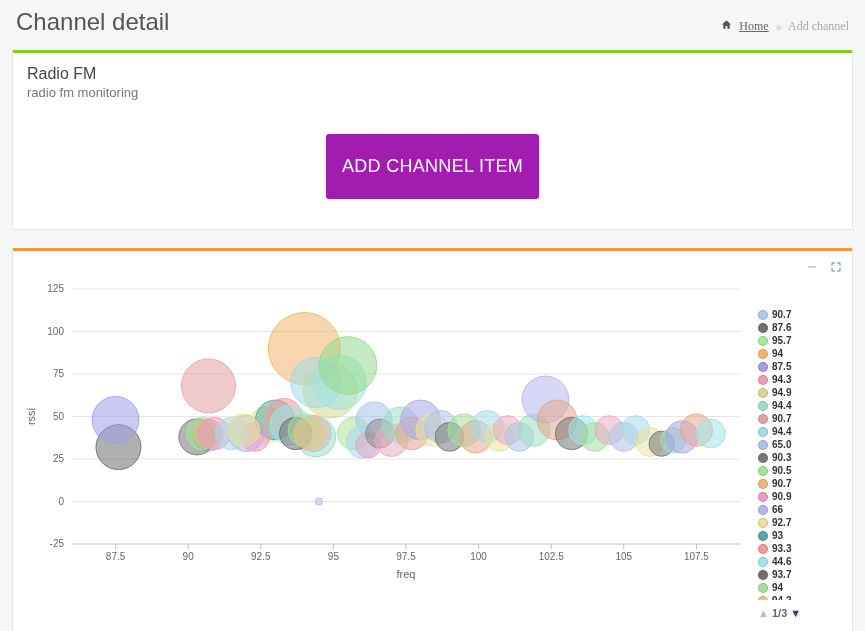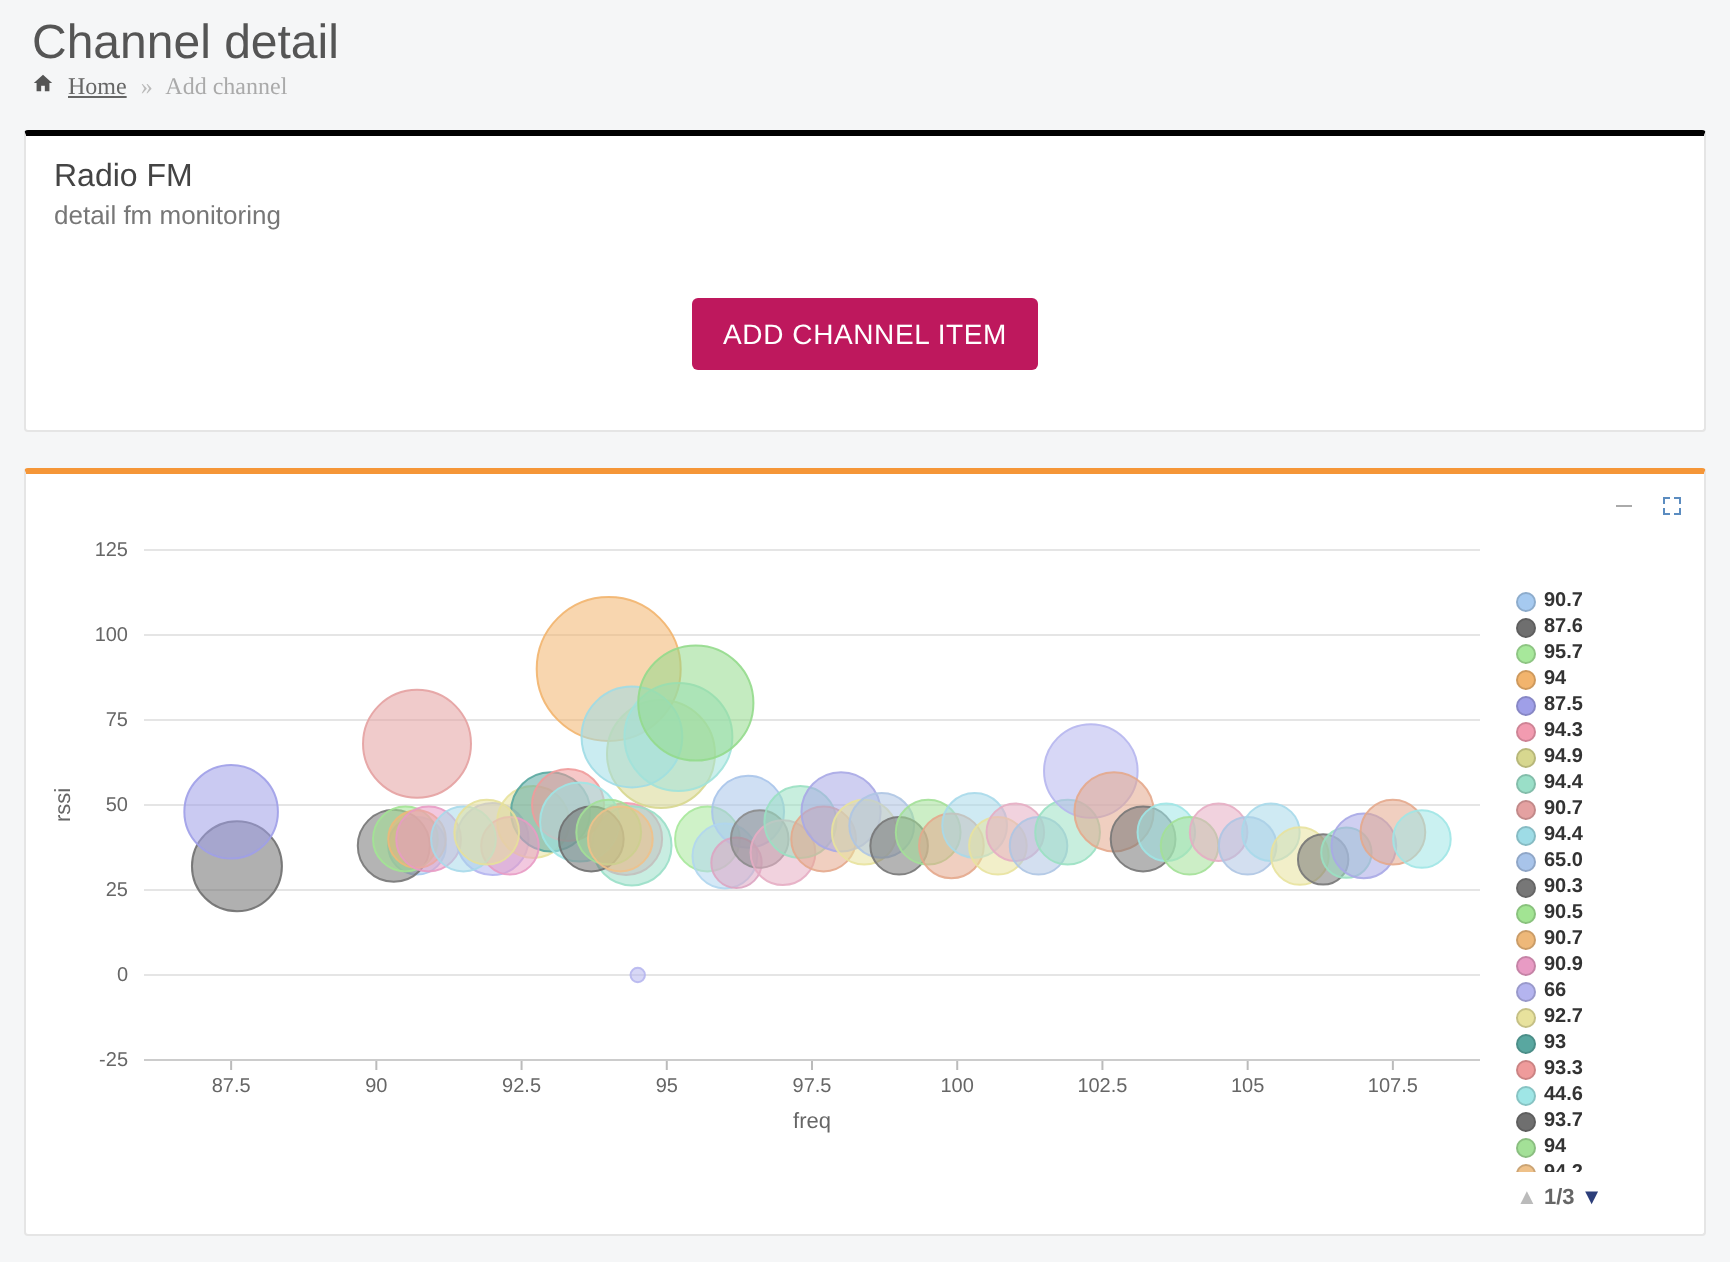--- a/index.html
+++ b/index.html
@@ -10,21 +10,20 @@
     font-size: 14px;
   }
   .page {
     padding: 0 12px 24px 12px;
   }
   .header-row {
     display: flex;
     justify-content: space-between;
     align-items: baseline;
     padding: 8px 4px 6px 4px;
-    flex-direction: column;
   }
   .page-title {
     font-size: 24px;
     font-weight: 300;
     color: #555;
   }
   .breadcrumb {
     font-size: 12px;
     color: #999;
     font-family: Liberation Serif, serif;
@@ -33,21 +32,21 @@
   .breadcrumb .sep { margin: 0 4px; color:#bbb; }
   .breadcrumb .home { color:#666; }
   .breadcrumb .current { color:#aaa; }
 
   .panel {
     background: #fff;
     border: 1px solid #e5e5e5;
     border-radius: 2px;
     margin-top: 8px;
   }
-  .panel-cyan { border-top: 3px solid #000000; }
+  .panel-cyan { border-top: 3px solid #84cc16; }
   .panel-orange { border-top: 3px solid #f59638; margin-top: 18px; }
 
   .panel-head {
     padding: 12px 14px 8px 14px;
   }
   .panel-head h3 {
     font-size: 16px;
     font-weight: 400;
     color: #444;
   }
@@ -67,24 +66,24 @@
     padding: 10px 10px 0 0;
     color: #aaa;
     font-size: 13px;
   }
   .panel-tools span { margin-left: 8px; cursor: pointer; }
 
   .btn {
     display: inline-block;
     border: none;
     border-radius: 3px;
-    background: #be185d;
+    background: #a21caf;
     color: #fff;
-    padding: 10px 16px;
-    font-size: 14px;
+    padding: 22px 16px;
+    font-size: 18px;
     letter-spacing: .3px;
     cursor: pointer;
     margin: 6px 0;
   }
   .btn .icon { margin-right: 6px; }
 
   .chart-wrap {
     padding: 8px 4px 12px 4px;
     display: flex;
     gap: 8px;
@@ -147,21 +146,21 @@
       </span>
       <a class="home" href="#">Home</a>
       <span class="sep">»</span>
       <span class="current">Add channel</span>
     </div>
   </div>
 
   <div class="panel panel-cyan">
     <div class="panel-head">
       <h3>Radio FM</h3>
-      <div class="sub">detail fm monitoring</div>
+      <div class="sub">radio fm monitoring</div>
     </div>
     <div class="panel-body">
       <button class="btn">
         <span>ADD CHANNEL ITEM</span>
       </button>
       <br>
     </div>
   </div>
 
   <div class="panel panel-orange">

